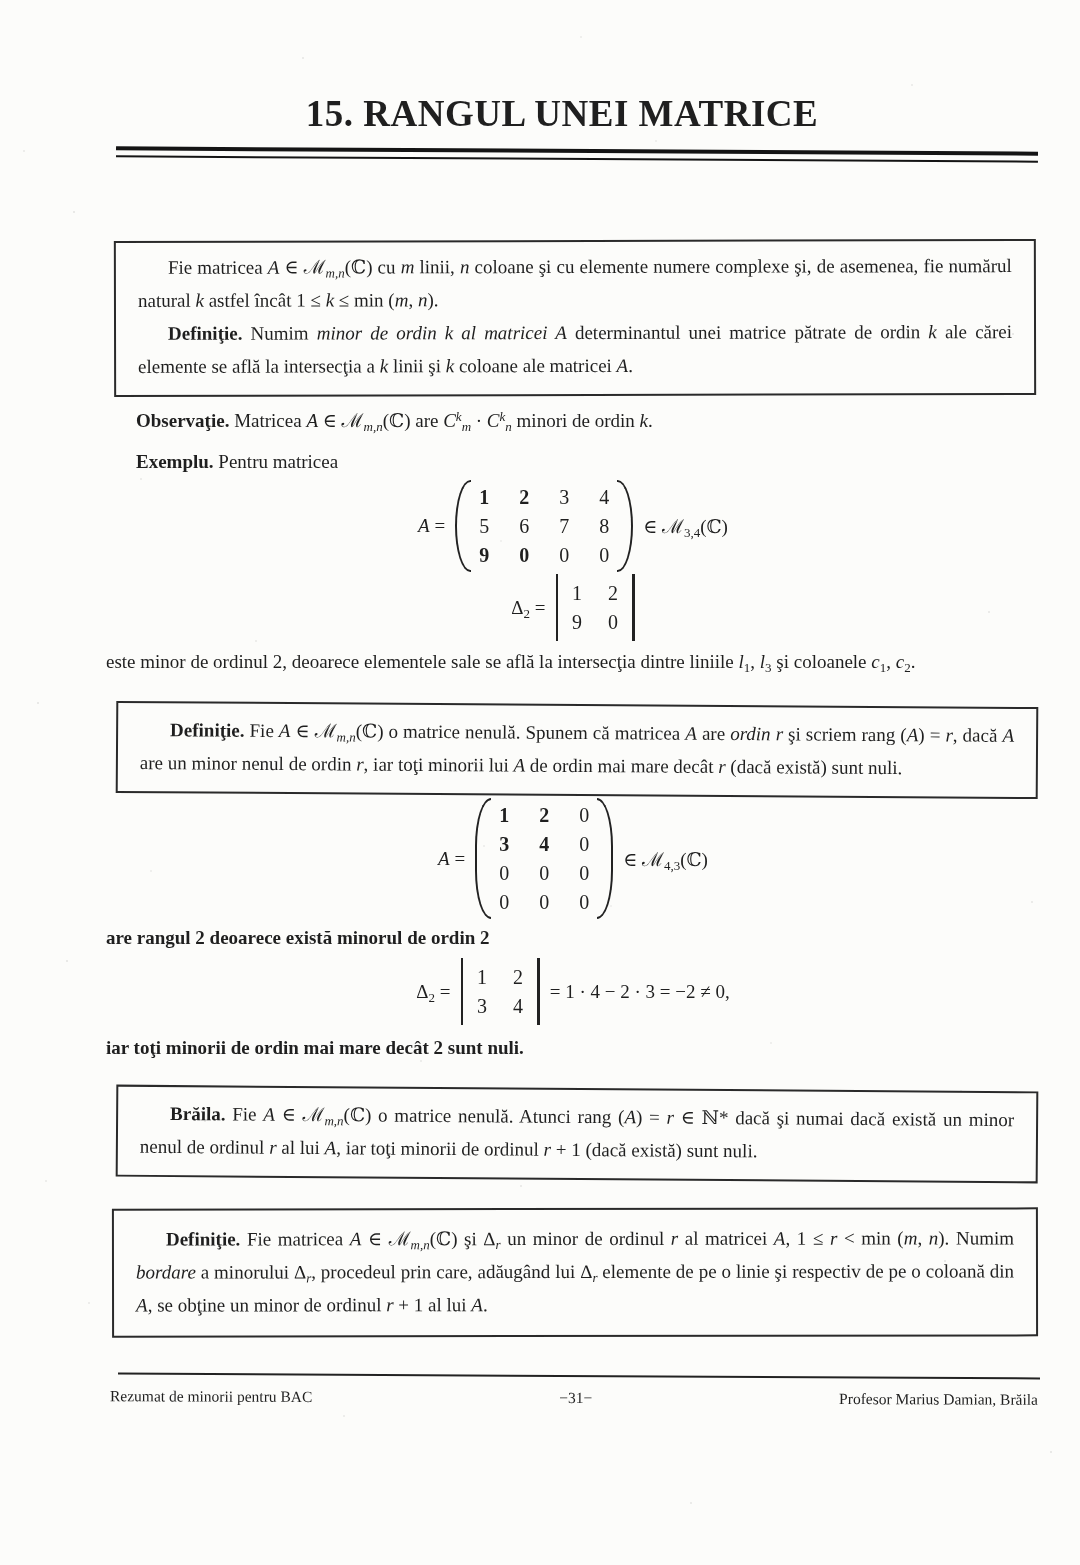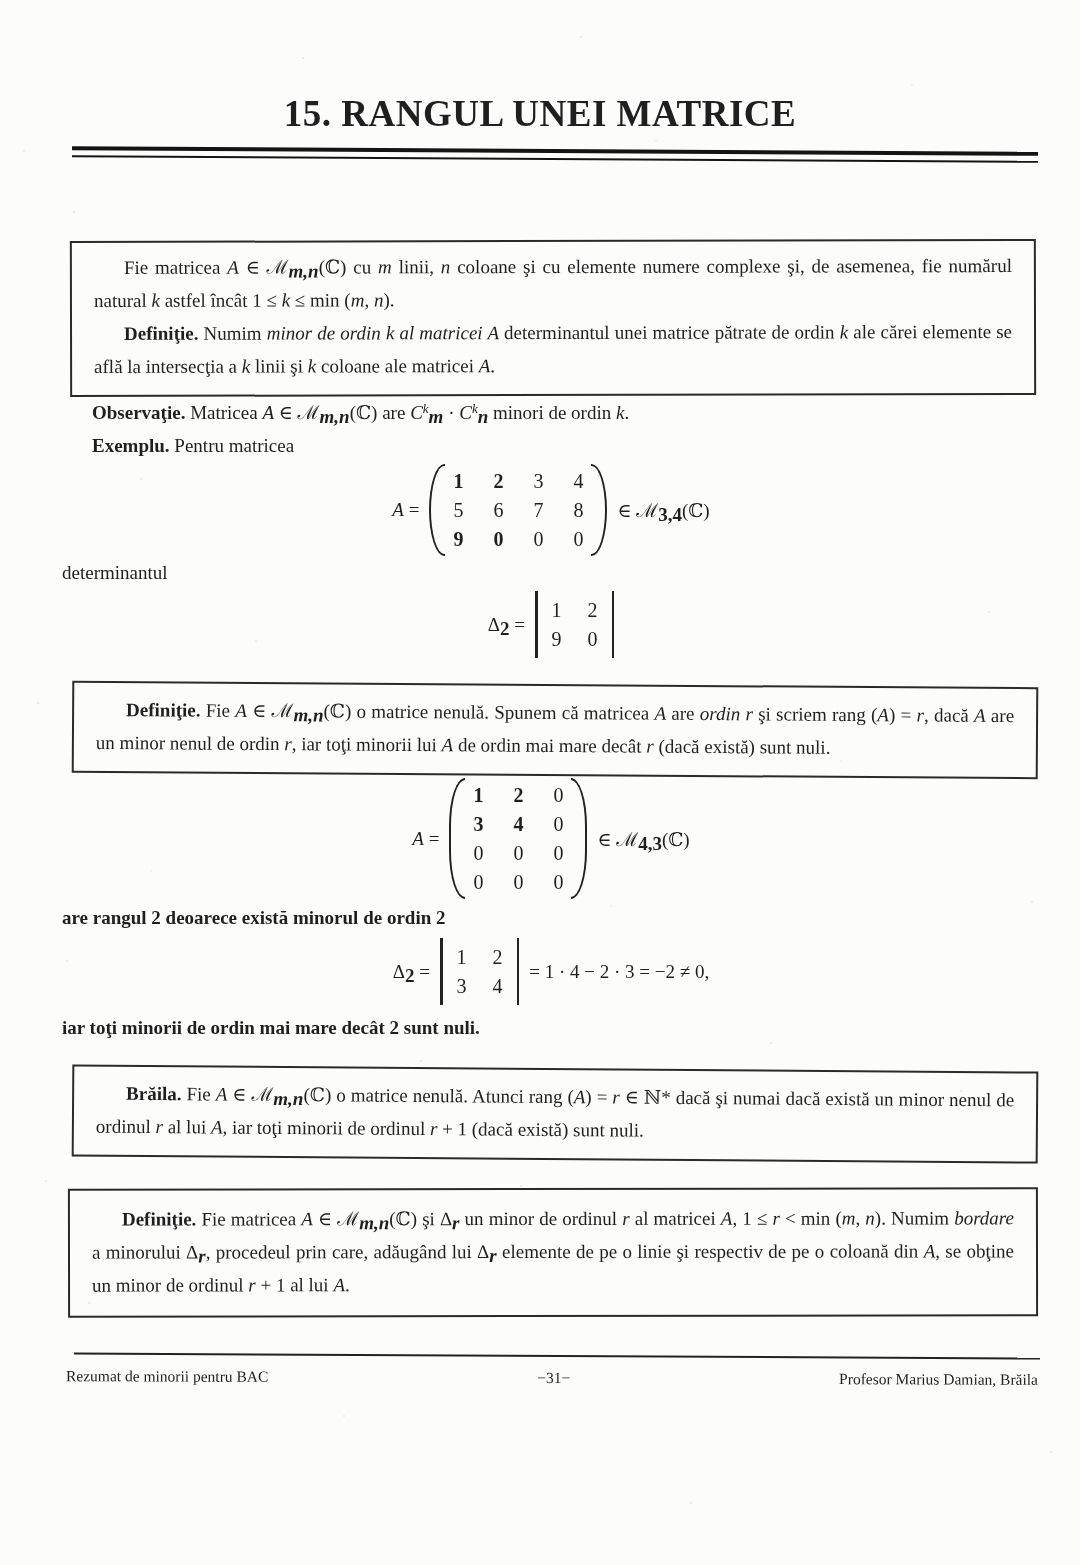--- a/index.html
+++ b/index.html
@@ -5,38 +5,39 @@
   html,body{margin:0;padding:0;background:#e9e9e5;}
   .page{
     position:relative;
     width:1080px;height:1565px;
     background:#fcfcfa;
     color:#1f1f1f;
     font-family:"Liberation Serif","DejaVu Serif",serif;
     font-size:19px;
     overflow:hidden;
     box-sizing:border-box;
+    padding-left:44px;
   }
   .speckles{
     position:absolute;top:0;left:0;width:2px;height:2px;border-radius:50%;
     box-shadow:
       73px 211px rgba(0,0,0,.10), 911px 84px rgba(0,0,0,.08), 302px 57px rgba(0,0,0,.09),
       1012px 333px rgba(0,0,0,.10), 140px 478px rgba(0,0,0,.08), 655px 140px rgba(0,0,0,.07),
       37px 702px rgba(0,0,0,.10), 988px 611px rgba(0,0,0,.09), 483px 845px rgba(0,0,0,.07),
       66px 960px rgba(0,0,0,.10), 1031px 901px rgba(0,0,0,.09), 204px 1120px rgba(0,0,0,.08),
       770px 1042px rgba(0,0,0,.07), 520px 1185px rgba(0,0,0,.09), 88px 1302px rgba(0,0,0,.08),
       944px 1260px rgba(0,0,0,.10), 343px 1415px rgba(0,0,0,.08), 690px 1502px rgba(0,0,0,.09),
       1050px 1451px rgba(0,0,0,.10), 23px 150px rgba(0,0,0,.08), 580px 36px rgba(0,0,0,.07),
       255px 640px rgba(0,0,0,.08), 840px 760px rgba(0,0,0,.07), 420px 1060px rgba(0,0,0,.08),
       150px 870px rgba(0,0,0,.07), 960px 1090px rgba(0,0,0,.08), 610px 905px rgba(0,0,0,.06),
       45px 1180px rgba(0,0,0,.08), 735px 330px rgba(0,0,0,.06), 500px 540px rgba(0,0,0,.06);
   }
   p{margin:0;line-height:33px;text-align:justify;}
   .indent{text-indent:30px;}
-  .body-par{margin:0 40px 0 62px;}
+  .body-par{margin:8px 40px 0 62px;}
   h1.title{
     margin:0;padding:92px 0 0 0;
     text-align:center;
     font-size:37px;font-weight:bold;letter-spacing:.5px;
     line-height:44px;
   }
   .title-rule{
     height:5px;
     border-top:4px solid #141414;
     border-bottom:2px solid #141414;
@@ -62,21 +63,21 @@
   .cols2{grid-template-columns:repeat(2,auto);column-gap:22px;}
   .det{padding:6px 12px;line-height:26px;}
   .mc{min-width:14px;}
   .bold{font-weight:bold;}
   .mlhs{margin-right:10px;white-space:nowrap;}
   .mrhs{margin-left:10px;white-space:nowrap;}
   .paren{align-self:stretch;width:14px;}
   .pl{border:2.6px solid #222;border-right:none;border-radius:16px 0 0 16px / 48px 0 0 48px;margin-right:-2px;}
   .pr{border:2.6px solid #222;border-left:none;border-radius:0 16px 16px 0 / 0 48px 48px 0;margin-left:-2px;}
   .dbar{align-self:stretch;width:2.6px;background:#222;}
-  sub{font-size:19px;vertical-align:-4px;line-height:0;font-weight:bold;}
+  sub{font-size:13px;vertical-align:-4px;line-height:0;}
   sup{font-size:13px;vertical-align:6px;line-height:0;}
   i{font-style:italic;}
   .footer-rule{
     margin:38px 40px 0 74px;
     border-top:2.5px solid #222;
     transform:rotate(.3deg);
   }
   .footer{
     display:flex;justify-content:space-between;align-items:baseline;
     margin:12px 42px 0 66px;
@@ -115,34 +116,34 @@
       <span class="mc">8</span>
       <span class="mc bold">9</span>
       <span class="mc bold">0</span>
       <span class="mc">0</span>
       <span class="mc">0</span>
     </div>
     <span class="paren pr"></span>
     <span class="mrhs">∈ ℳ<sub>3,4</sub>(ℂ)</span>
   </div>
 
-  <p class="body-par">determinantul</p>
 
   <div class="math-row">
     <span class="mlhs">Δ<sub>2</sub> =</span>
     <span class="dbar"></span>
     <div class="mat cols2 det">
       <span class="mc">1</span>
       <span class="mc">2</span>
       <span class="mc">9</span>
       <span class="mc">0</span>
     </div>
     <span class="dbar"></span>
   </div>
 
+  <p class="body-par" style="margin-top:4px;">este minor de ordinul 2, deoarece elementele sale se află la intersecţia dintre liniile <i>l</i><sub>1</sub>, <i>l</i><sub>3</sub> şi coloanele <i>c</i><sub>1</sub>, <i>c</i><sub>2</sub>.</p>
 
   <div class="tbox box2">
     <p class="indent"><b>Definiţie.</b> Fie <i>A</i> ∈ ℳ<sub><i>m,n</i></sub>(ℂ) o matrice nenulă. Spunem că matricea <i>A</i> are <i>ordin r</i> şi scriem rang (<i>A</i>) = <i>r</i>, dacă <i>A</i> are un minor nenul de ordin <i>r</i>, iar toţi minorii lui <i>A</i> de ordin mai mare decât <i>r</i> (dacă există) sunt nuli.</p>
   </div>
 
 
   <div class="math-row">
     <span class="mlhs"><i>A</i> =</span>
     <span class="paren pl"></span>
     <div class="mat cols3">

